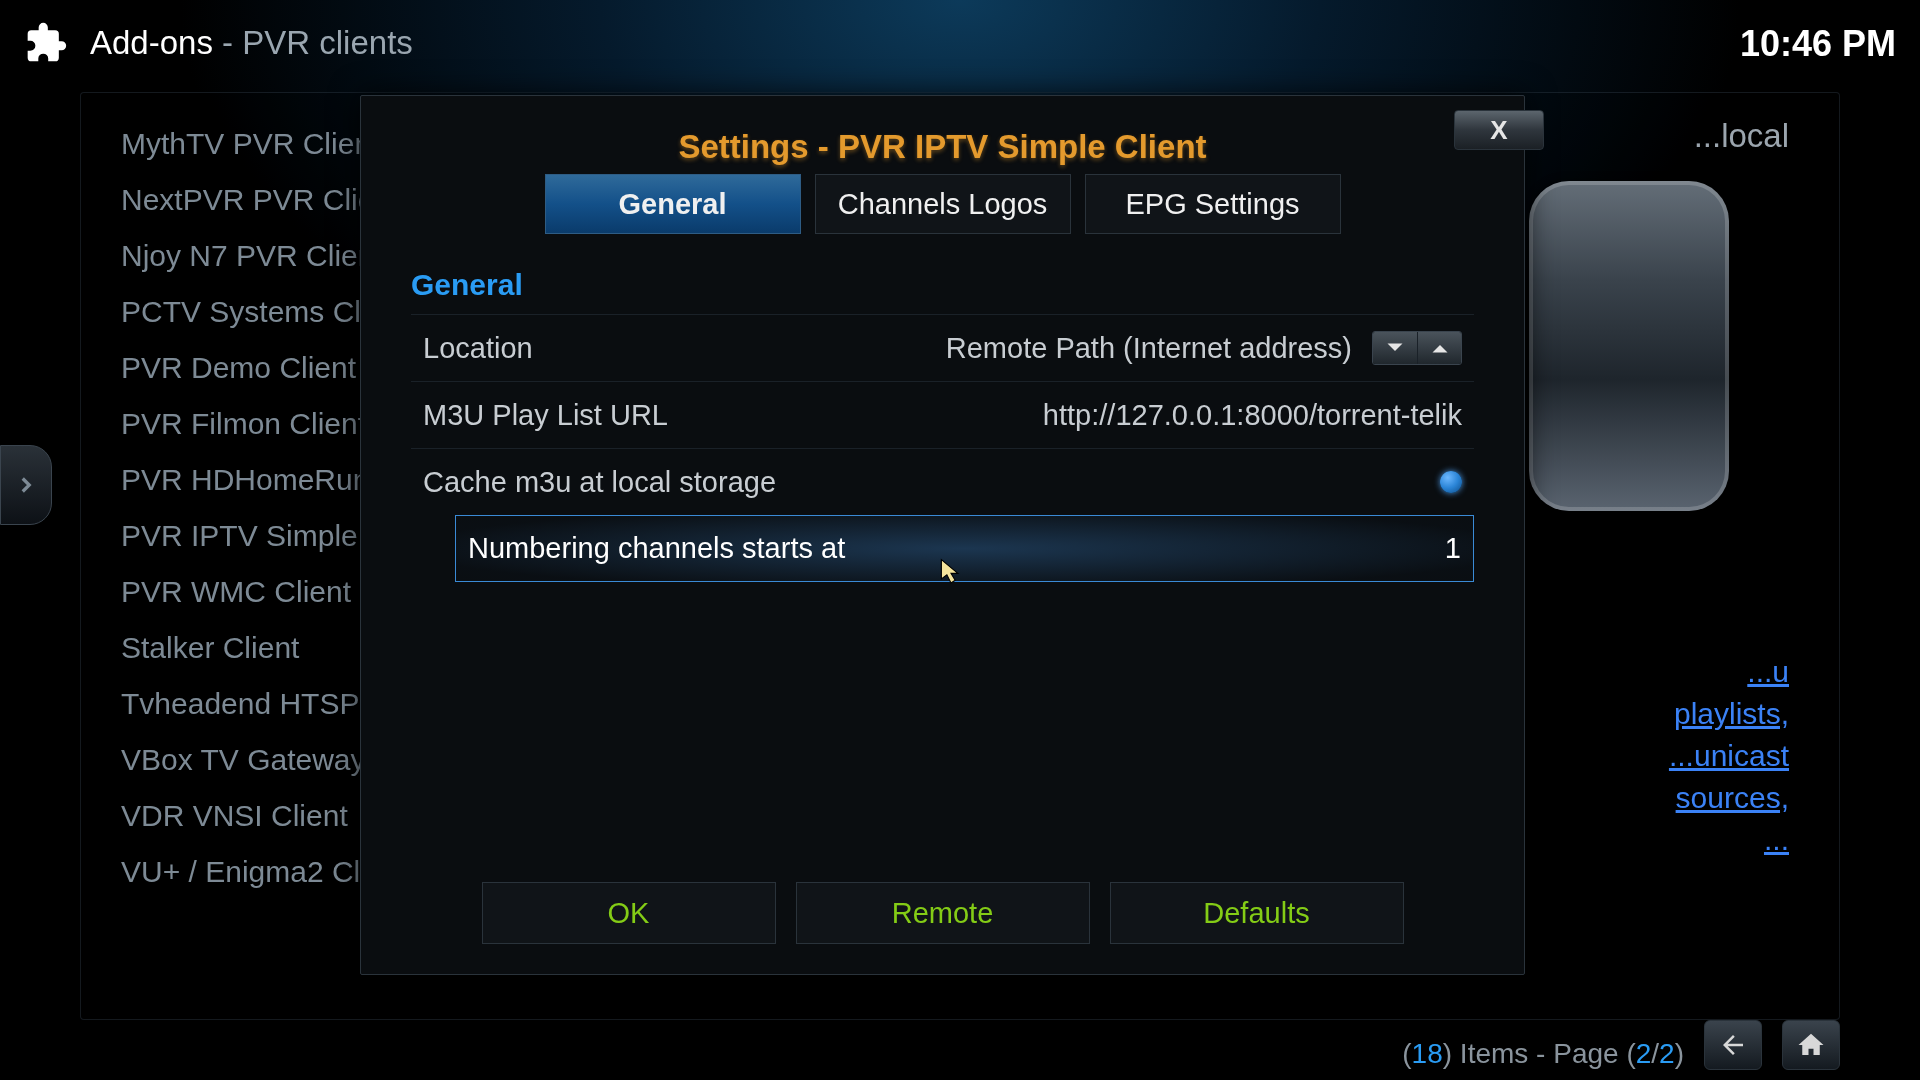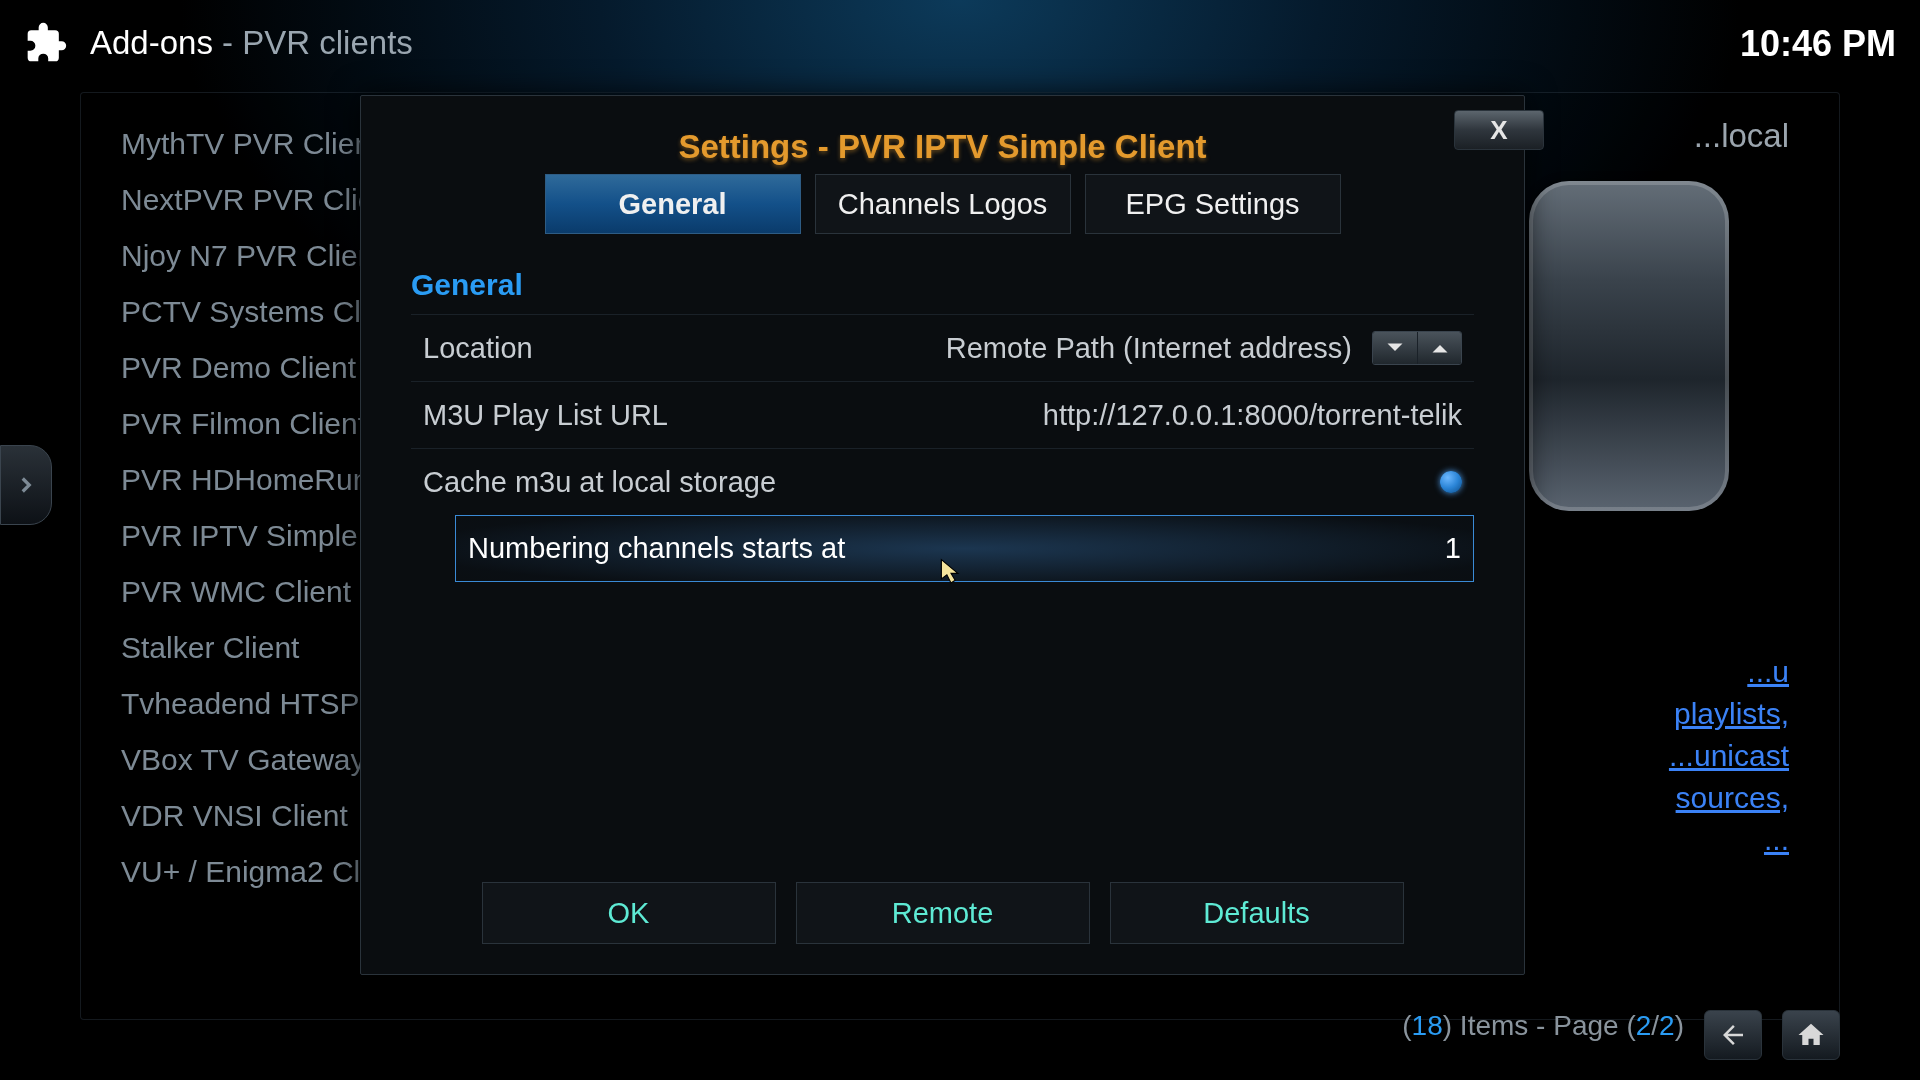--- a/index.html
+++ b/index.html
@@ -127,32 +127,32 @@
 
   .dialog-buttons {
     margin-top: auto;
     display: flex; gap: 20px; justify-content: center;
     padding-top: 30px;
   }
   .dlg-btn {
     width: 294px; height: 62px;
     display:flex; align-items:center; justify-content:center;
     background: #101418; border: 1px solid #2a333b;
-    color: #5eead4; font-size: 29px;
+    color: #84cc16; font-size: 29px;
   }
 
   
   .cursor {
     position: absolute; left: 940px; top: 558px; width: 22px; height: 28px; z-index: 50;
   }
 
   
   .footer {
     position: absolute; left: 80px; right: 80px; bottom: 10px; height: 60px;
-    display:flex; align-items:flex-start; justify-content: flex-end; gap: 20px;
+    display:flex; align-items:flex-end; justify-content: flex-end; gap: 20px;
     color: #8a949d; font-size: 28px;
   }
   .footer .page-txt span.hi { color: #2a9cf4; }
   .footer-btn {
     width: 58px; height: 50px;
     background: linear-gradient(180deg,#3a434c,#141a20);
     border: 1px solid #2a333b; border-radius: 6px;
     display:flex; align-items:center; justify-content:center;
     color: #d8d8d8;
   }

